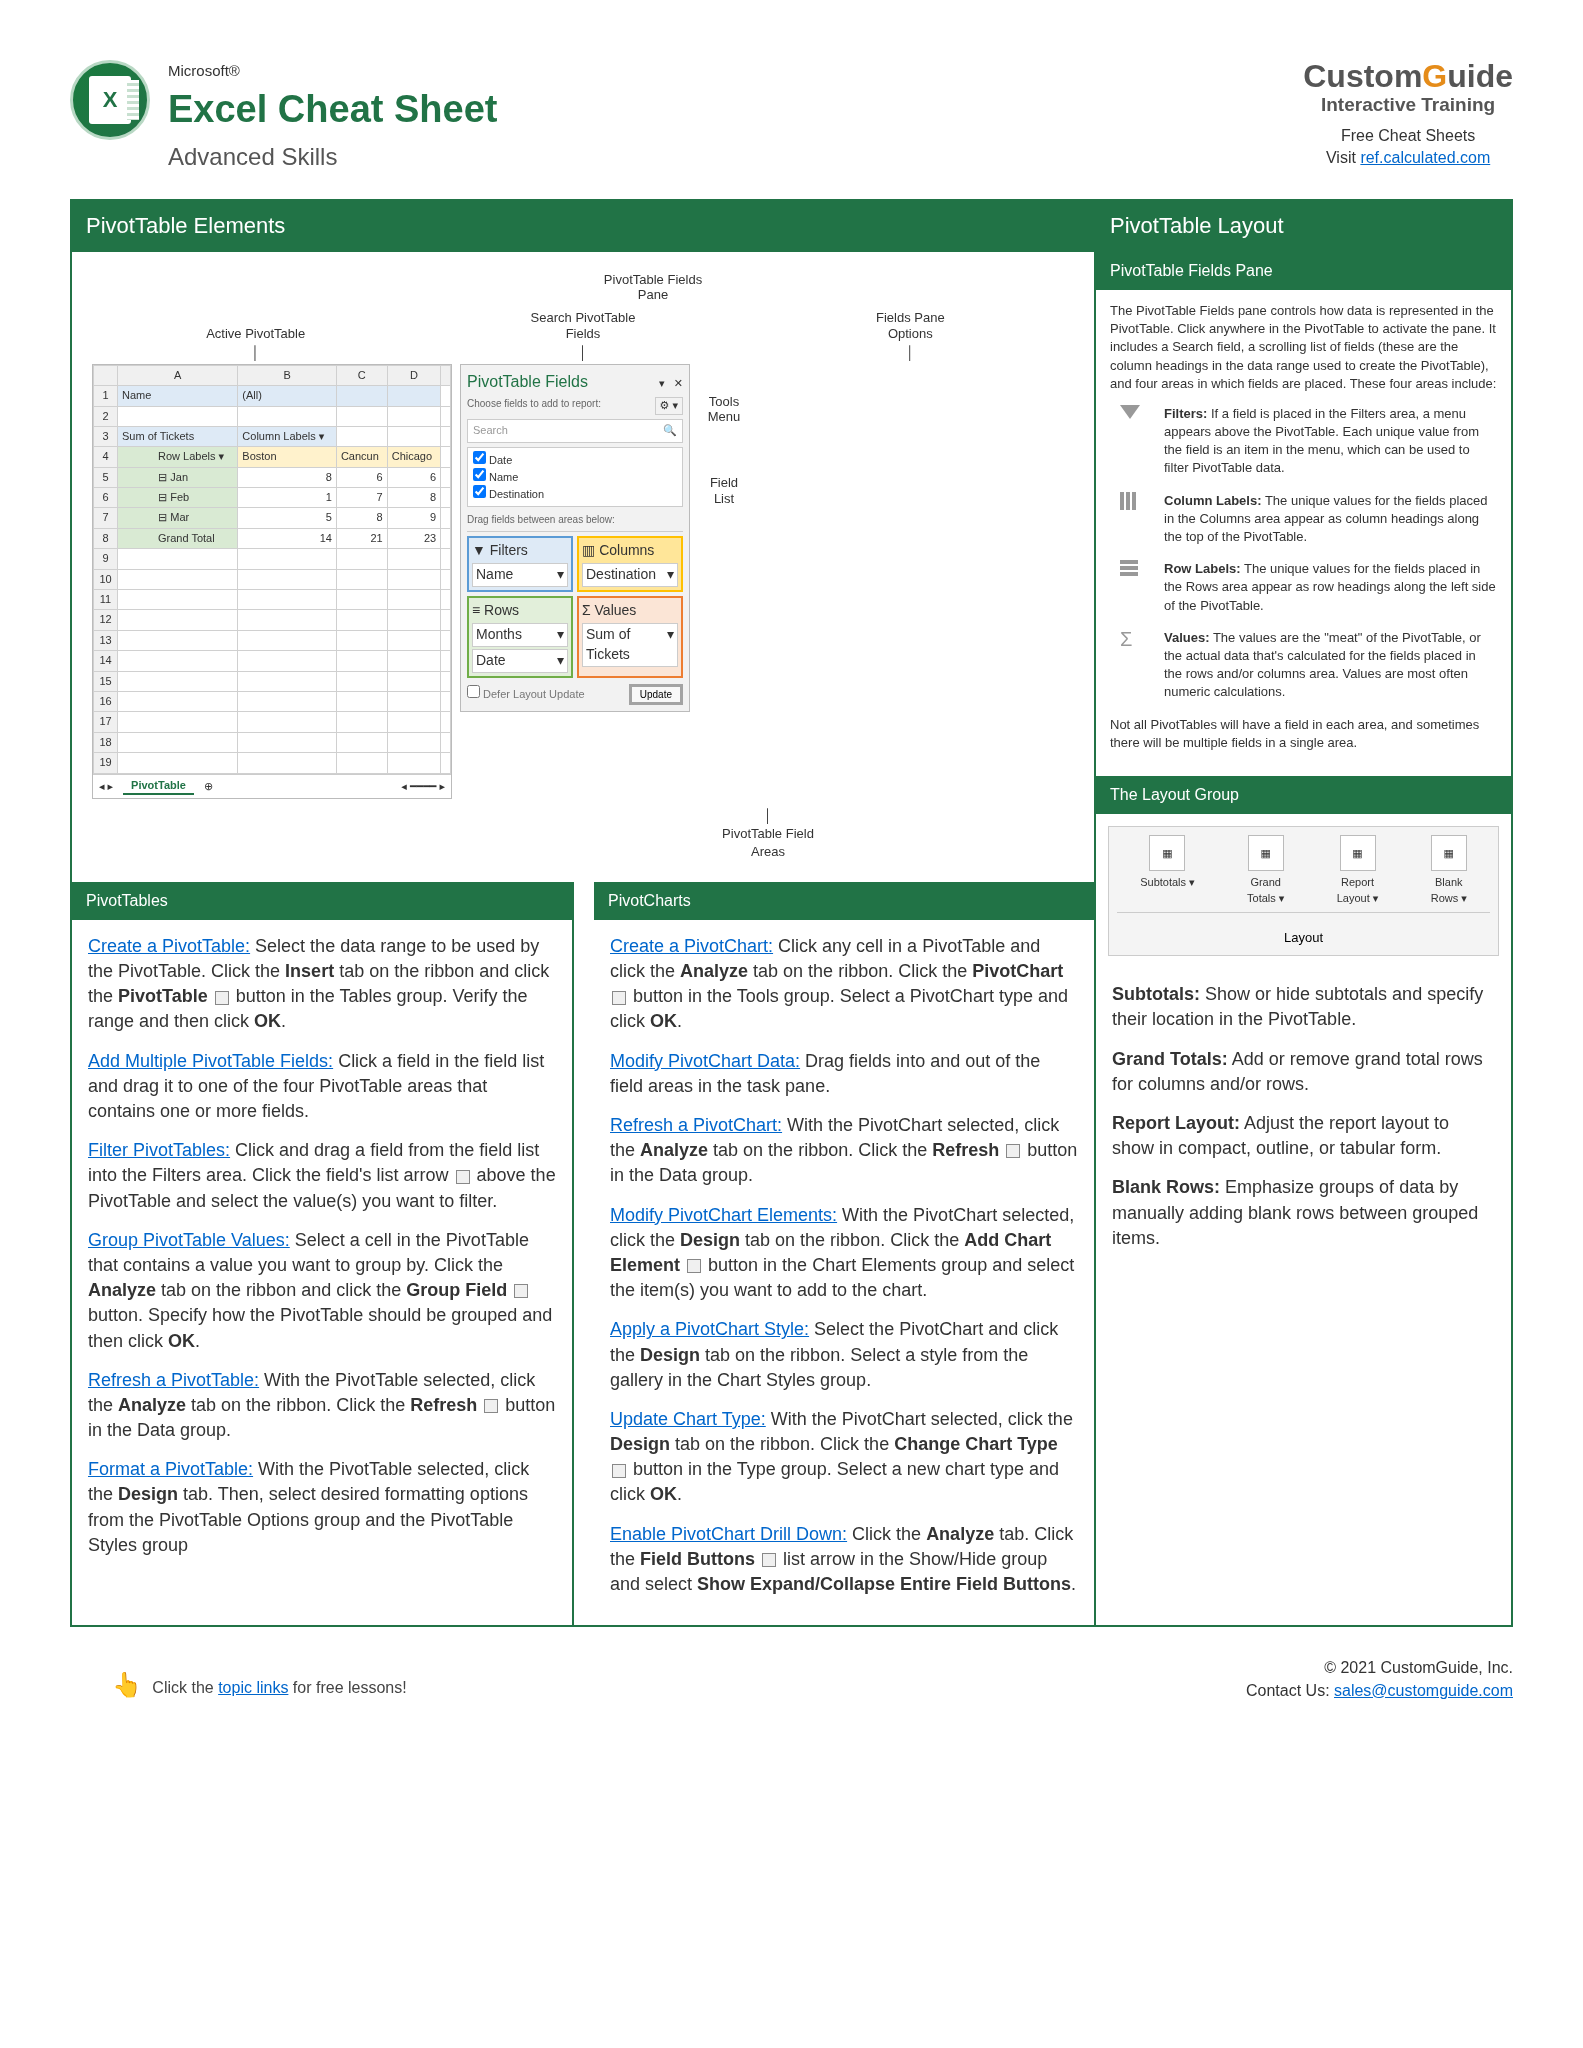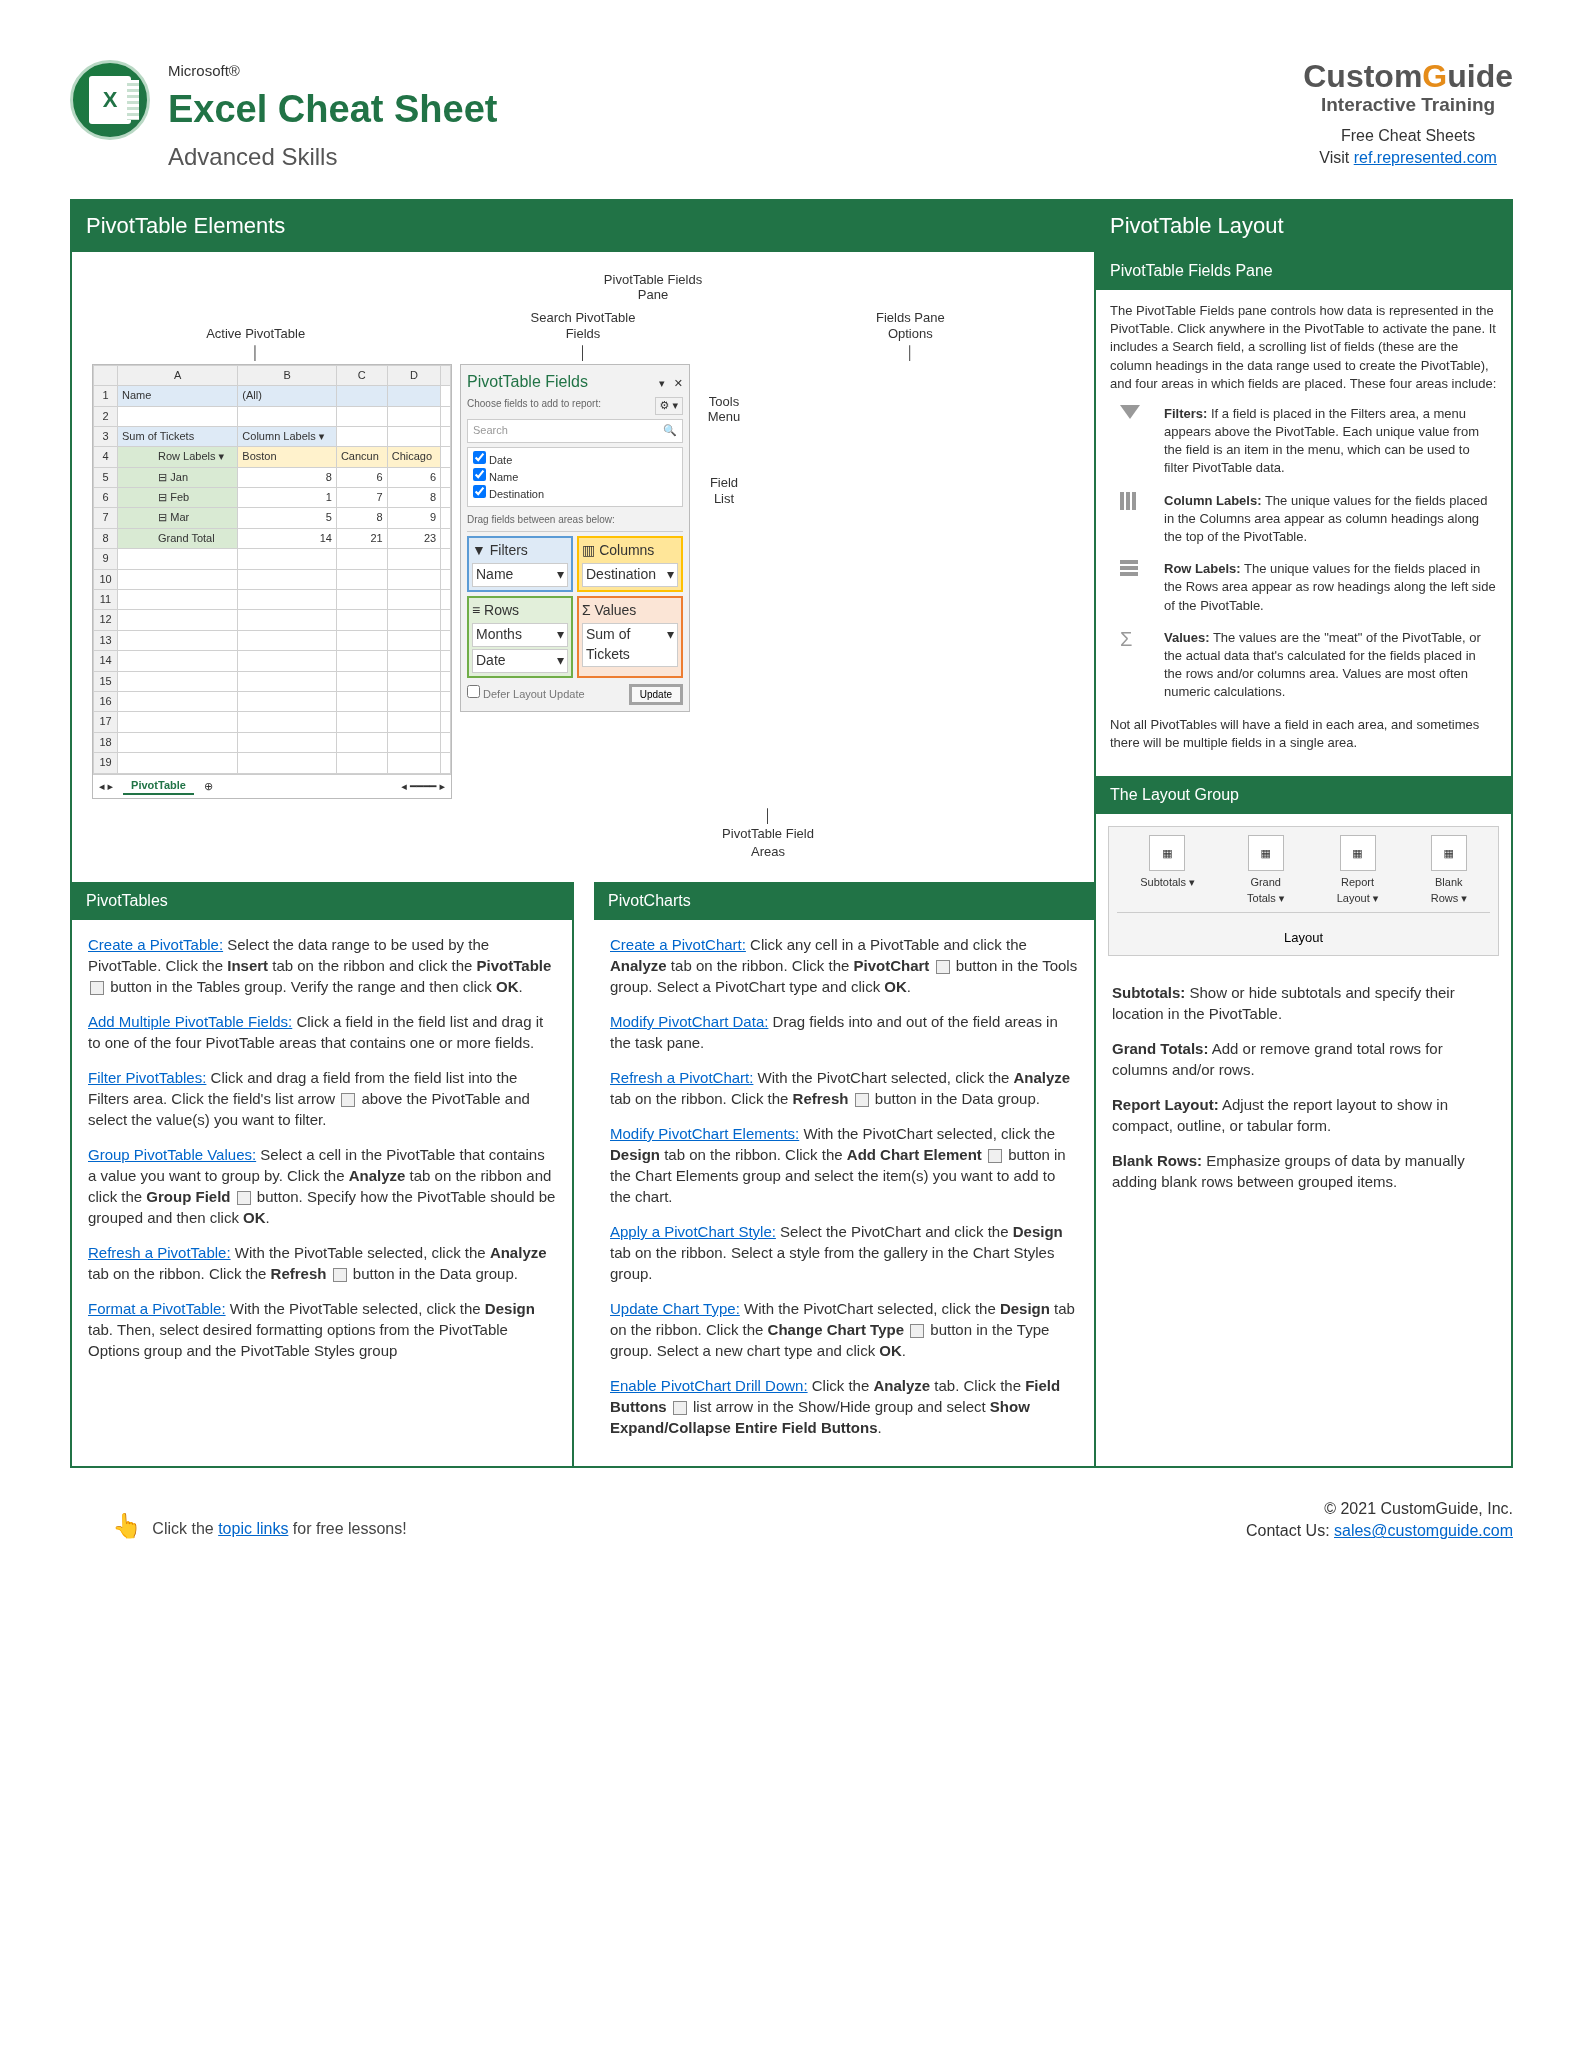--- a/index.html
+++ b/index.html
@@ -54,21 +54,21 @@
 .fp-rows{border-color:#70ad47;background:#e2efda;}
 .fp-vals{border-color:#ed7d31;background:#fbe5d6;}
 .fp-footer{display:flex;justify-content:space-between;align-items:center;margin-top:6px;color:#777;}
 .fp-footer button{font-size:10px;padding:2px 8px;border:3px solid #a3a3a3;background:#f8f8f8;}
 .side-labels{width:60px;font-size:12px;padding-left:8px;}
 .side-labels div{margin-top:6px;}
 .bottom-callout{text-align:center;margin-top:8px;font-size:13px;margin-left:370px;}
 .cols-2 { display:flex;gap:20px; }
 .cols-2 > div { flex:1; }
 .cols-2 > div:first-child{border-right:2px solid #217346;}
-.content-block { padding:14px 16px; font-size:15px; }
+.content-block { padding:14px 16px; font-size:18px; }
 .content-block p { margin-bottom:14px; }
 .topic-link { color:#0066cc; text-decoration:underline; }
 .icon-inline{display:inline-block;width:14px;height:14px;border:1px solid #888;background:#f0f0f0;vertical-align:middle;margin:0 2px;}
 .layout-pane-desc{padding:12px 14px;font-size:13px;}
 .layout-pane-desc p{margin-bottom:12px;}
 .area-item{display:flex;gap:24px;margin-bottom:14px;align-items:flex-start;padding-left:10px;}
 .area-item .ic{width:20px;height:20px;flex-shrink:0;}
 .ic-filter{border-left:10px solid transparent;border-right:10px solid transparent;border-top:14px solid #999;}
 .ic-cols{display:flex;gap:2px;} .ic-cols span{width:4px;height:18px;background:#999;display:block;}
 .ic-rows{display:flex;flex-direction:column;gap:2px;} .ic-rows span{height:4px;width:18px;background:#999;}
@@ -97,21 +97,21 @@
       <h1>Excel Cheat Sheet</h1>
       <div class="sub">Advanced Skills</div>
     </div>
   </div>
   <div class="hdr-right">
     <div class="cg-logo">
       <span class="dark">Custom</span><span class="orange">G</span><span class="dark">uide</span>
     </div>
     <div class="cg-sub">Interactive Training</div>
     <div>Free Cheat Sheets</div>
-    <div><span>Visit </span><a href="#" class="link">ref.represented.com</a></div>
+    <div><span>Visit </span><a href="#" class="link">ref.calculated.com</a></div>
   </div>
 </div>
 
 <div class="main-wrap">
   <div class="col-left">
     <div class="section-title">PivotTable Elements</div>
     <div class="pt-elements-body">
       <div style="text-align:center;margin-bottom:6px;">
         <div class="callout" style="display:inline-block;white-space:pre-line;margin-left:140px;">PivotTable Fields
 Pane</div>

